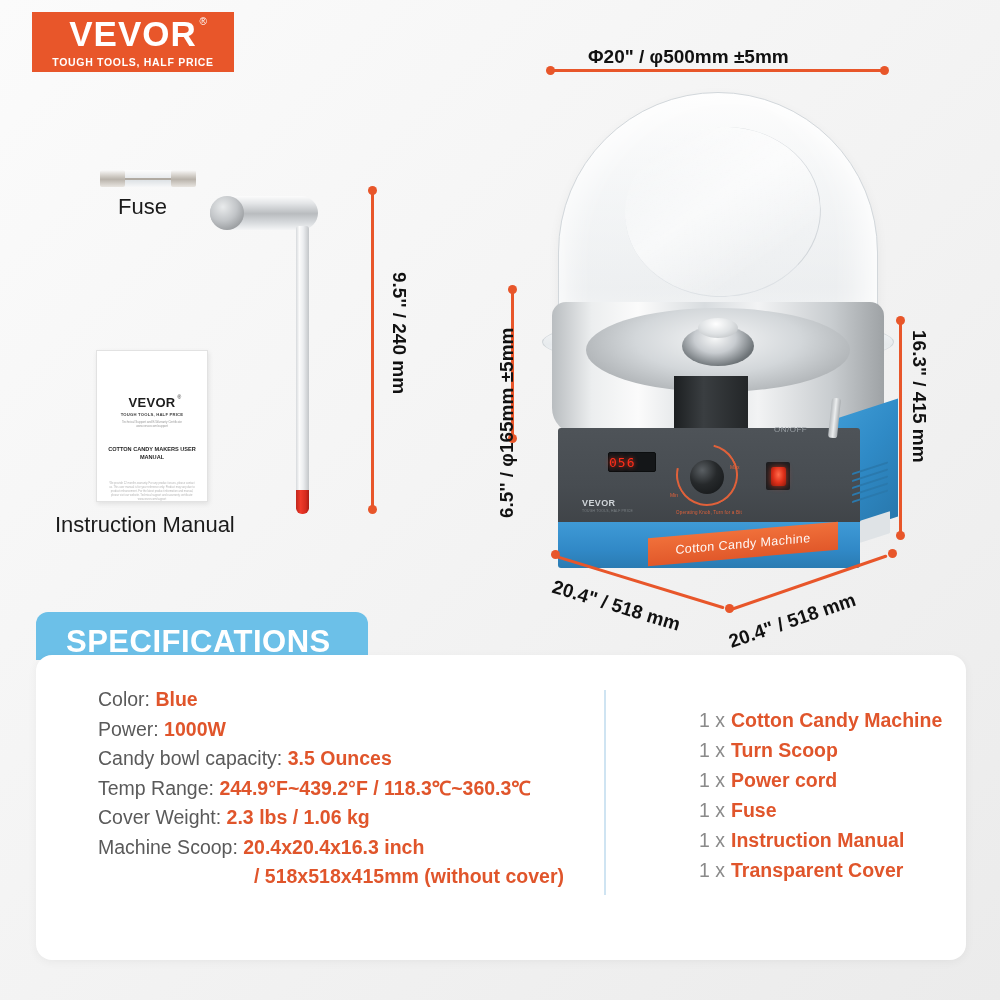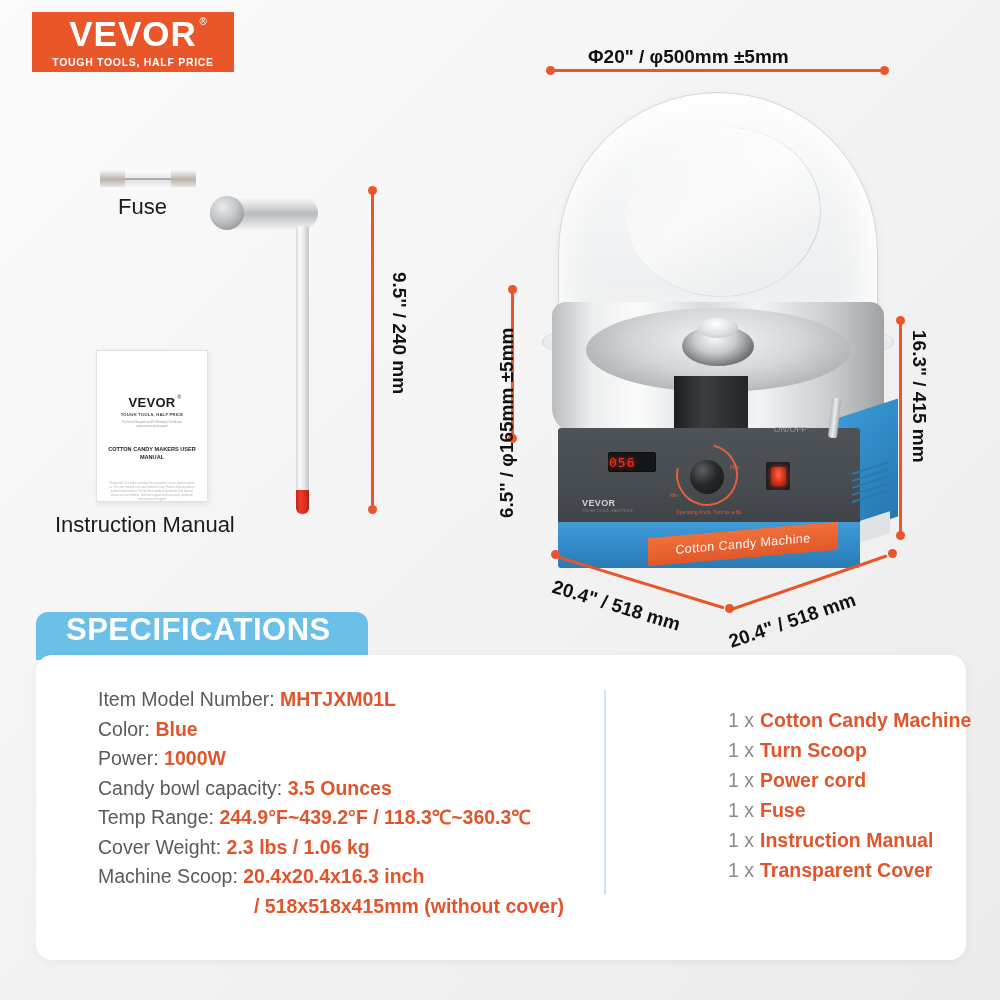--- a/index.html
+++ b/index.html
@@ -258,21 +258,21 @@
 
   .diag-line {
     position: absolute; height: 2.5px; background: #e8562a; border-radius: 2px;
     transform-origin: left center;
   }
 
   
   .spec-tab {
     position: absolute; left: 36px; top: 612px; width: 332px; height: 48px;
     background: #6cc0e8; border-radius: 12px 12px 0 0;
-    display: flex; align-items: flex-start;
+    display: flex; align-items: flex-end;
   }
   .spec-tab span {
     color: #ffffff; font-size: 31px; font-weight: bold;
     letter-spacing: 0.5px; margin-left: 30px;
   }
   .spec-card {
     position: absolute; left: 36px; top: 655px; width: 930px; height: 305px;
     background: #ffffff; border-radius: 16px;
     box-shadow: 0 2px 10px rgba(0,0,0,0.05);
   }
@@ -280,21 +280,21 @@
   .spec-row {
     font-size: 19.5px; color: #5a5a5a; line-height: 29.5px; white-space: nowrap;
   }
   .spec-row b { color: #e0552b; font-weight: bold; }
   .spec-cont { color: #e0552b; font-weight: bold; font-size: 19.5px; line-height: 29.5px; margin-left: 156px; }
 
   .divider {
     position: absolute; left: 568px; top: 35px; width: 2px; height: 205px;
     background: #cfe4f2;
   }
-  .pkg-list { position: absolute; left: 692px; top: 50px; }
+  .pkg-list { position: absolute; left: 663px; top: 50px; }
   .pkg-row {
     font-size: 19.5px; line-height: 30px; color: #8a8a8a; white-space: nowrap;
   }
   .pkg-row b { color: #e0552b; font-weight: bold; margin-left: 6px; }
 </style>
 </head>
 <body>
 
 <div id="page">
 
@@ -412,23 +412,20 @@
   <div class="dim-text" style="left:726px;top:632px;transform:rotate(-19deg);transform-origin:left top;">20.4" / 518 mm</div>
 
   <div class="spec-tab">
     <span>SPECIFICATIONS</span>
   </div>
 
   <div class="spec-card">
 
     <div class="spec-list">
       <div class="spec-row">
-        <span>Item Model Number: </span><b>MHTJXM01L</b>
-      </div>
-      <div class="spec-row">
         <span>Color: </span><b>Blue</b>
       </div>
       <div class="spec-row">
         <span>Power: </span><b>1000W</b>
       </div>
       <div class="spec-row">
         <span>Candy bowl capacity: </span><b>3.5 Ounces</b>
       </div>
       <div class="spec-row">
         <span>Temp Range: </span><b>244.9°F~439.2°F / 118.3℃~360.3℃</b>

